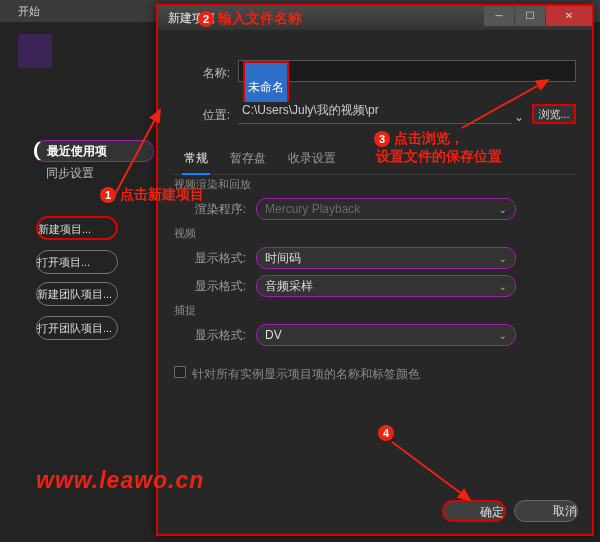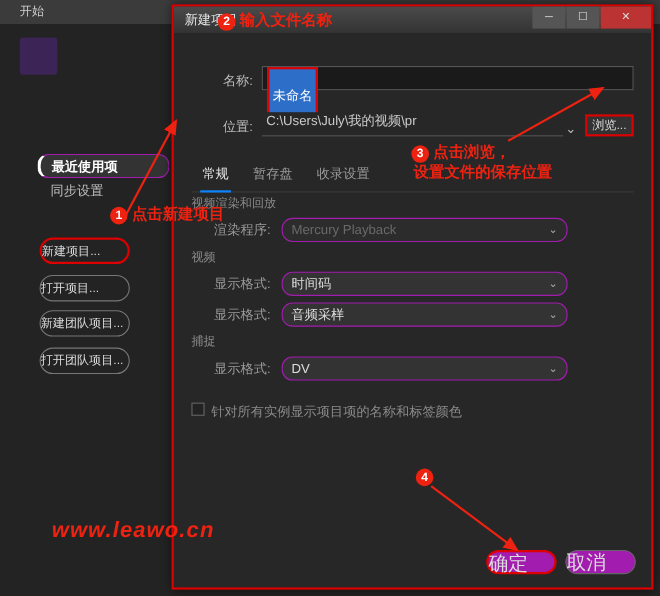--- a/index.html
+++ b/index.html
@@ -38,27 +38,27 @@
 .frow{display:flex;align-items:center;margin:6px 0}
 .flab{width:72px;text-align:right;color:#9a9a9a;font-size:12px;margin-right:10px}
 .sel{flex:1;height:22px;background:#333;border:1px solid #a21caf;color:#ccc;font-size:12px;padding:0 8px;display:flex;align-items:center;justify-content:space-between;border-radius:10px;cursor:pointer;max-width:260px}
 .sel .v{color:#ddd}
 .sel .c{color:#aaa;font-size:10px}
 .sel.dis{background:#2c2c2c;color:#666}
 .sel.dis .v{color:#6a6a6a}
 .chk{display:flex;gap:6px;margin-top:20px;color:#8a8a8a;font-size:12px}
 .chk .box{width:12px;height:12px;border:1px solid #666;background:#222}
 .foot{position:absolute;bottom:12px;right:14px;display:flex;gap:8px}
-.fbtn{width:64px;height:22px;border:1px solid #666;border-radius:11px;background:#a21caf;color:#ddd;font-size:18px;text-align:left;line-height:20px;cursor:pointer}
+.fbtn{width:64px;height:22px;border:1px solid #666;border-radius:11px;background:#404040;color:#ddd;font-size:12px;text-align:right;line-height:20px;cursor:pointer}
 .fbtn.ok{border:2px solid #d00}
 
 .ann{position:absolute;color:#e21;font-size:14px;font-weight:bold;pointer-events:none}
 .num{display:inline-flex;width:16px;height:16px;border-radius:50%;background:#e21;color:#fff;font-size:11px;align-items:center;justify-content:center;font-weight:bold}
 .arrow-svg{position:absolute;pointer-events:none}
-.water{position:absolute;left:47px;bottom:48px;color:#e21;font-size:20px;font-weight:bold;font-style:italic;letter-spacing:1px}
+.water{position:absolute;left:36px;bottom:48px;color:#e21;font-size:23px;font-weight:bold;font-style:italic;letter-spacing:1px}
 </style>
 </head>
 <body>
 
 <div class="bg-title"><span>开始</span></div>
 <div class="bg-body"></div>
 <div class="logo"></div>
 
 <div class="side">
   <div class="sel">最近使用项</div>

